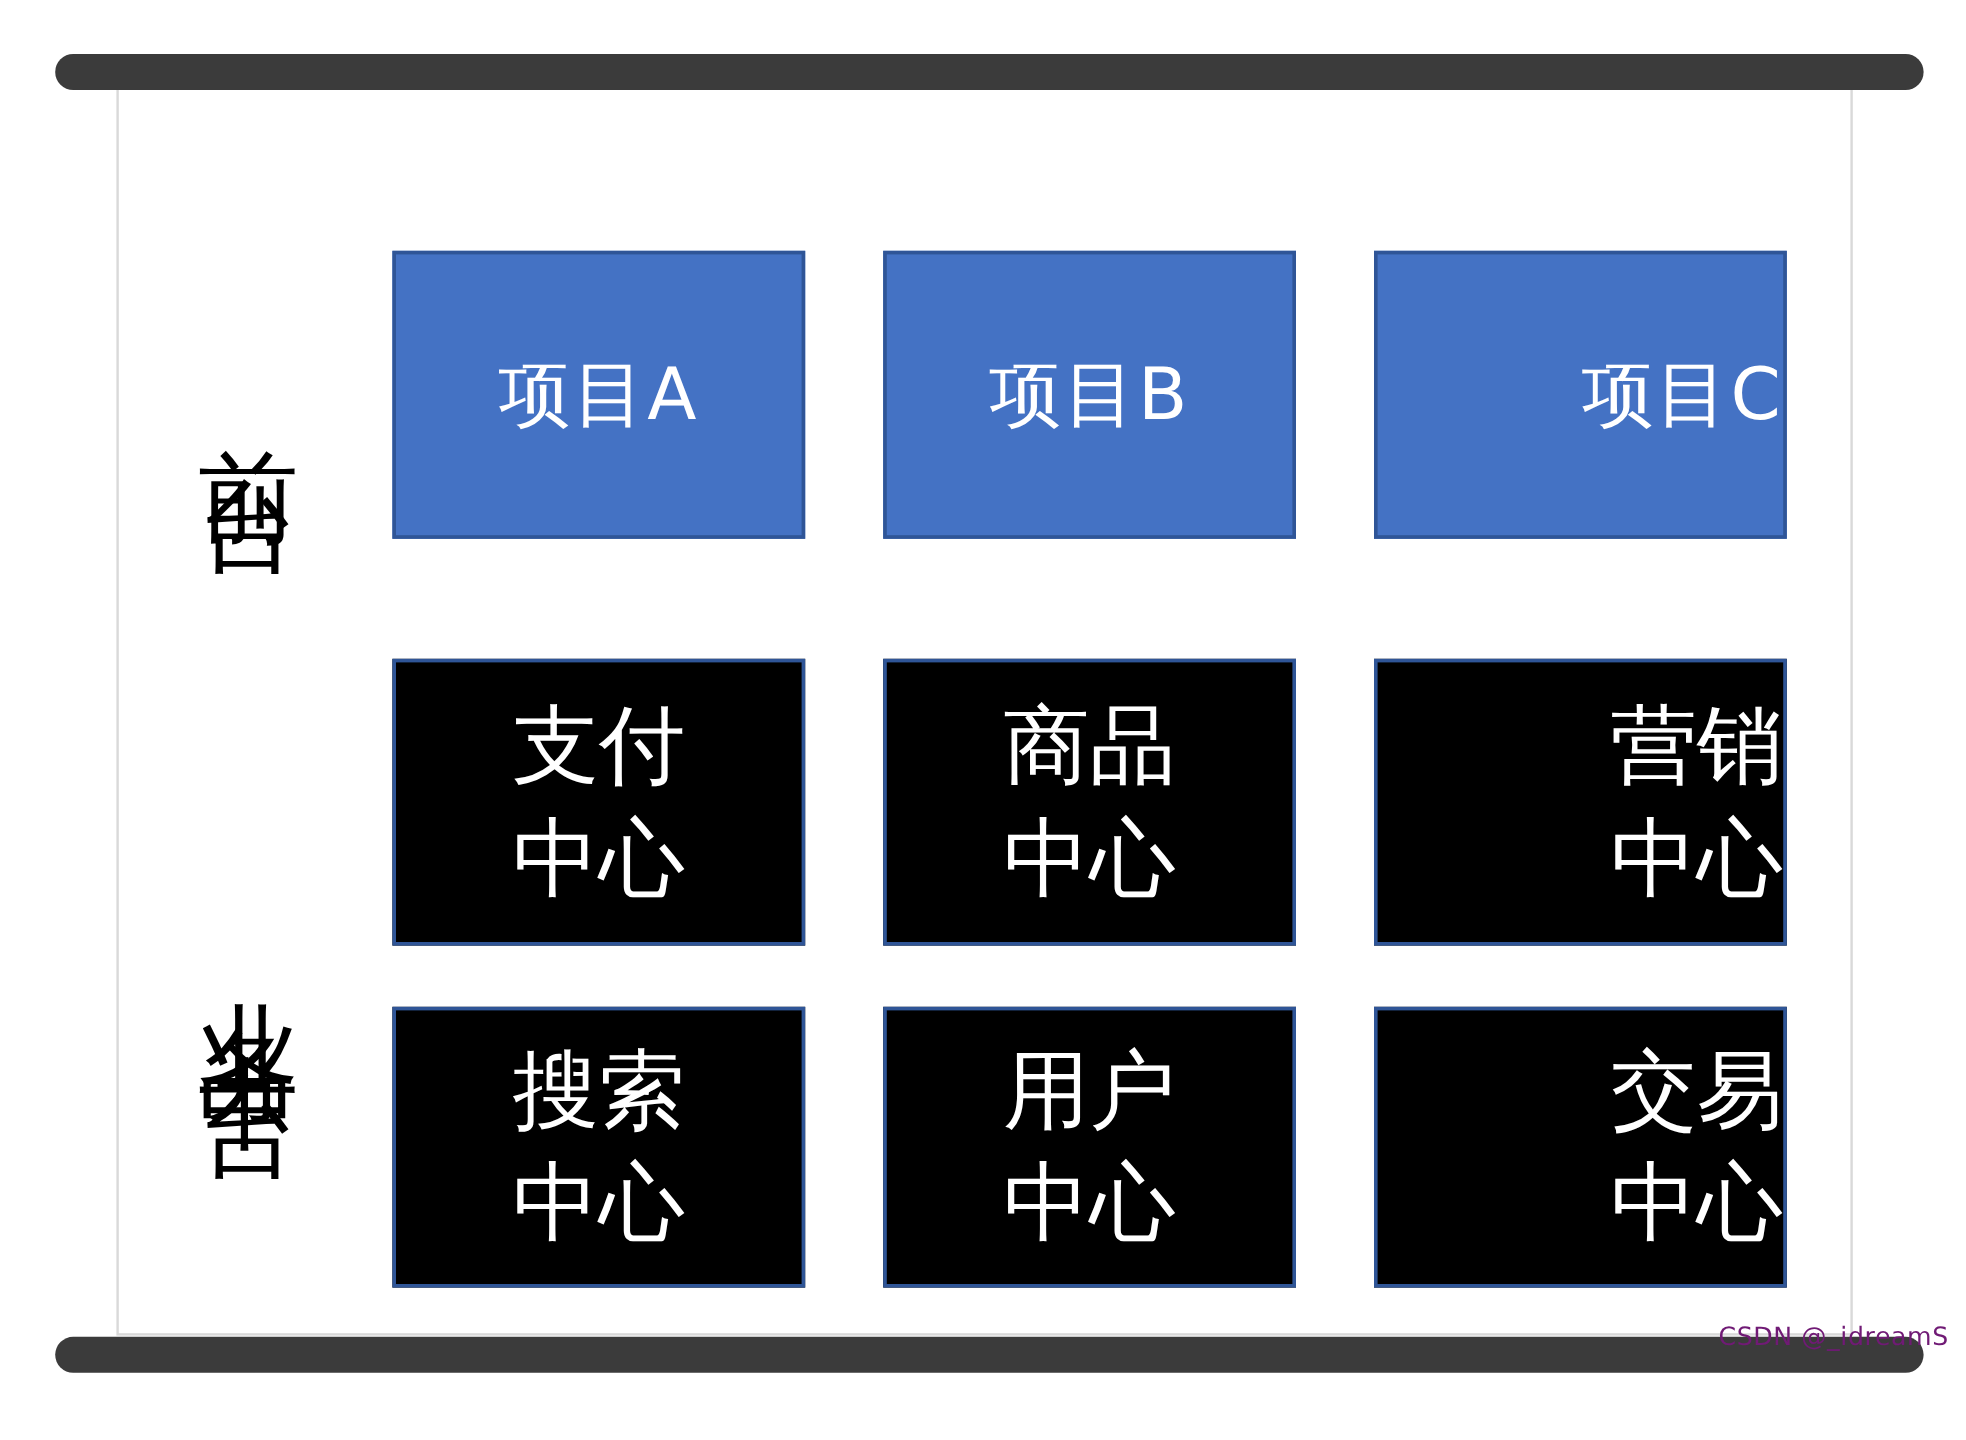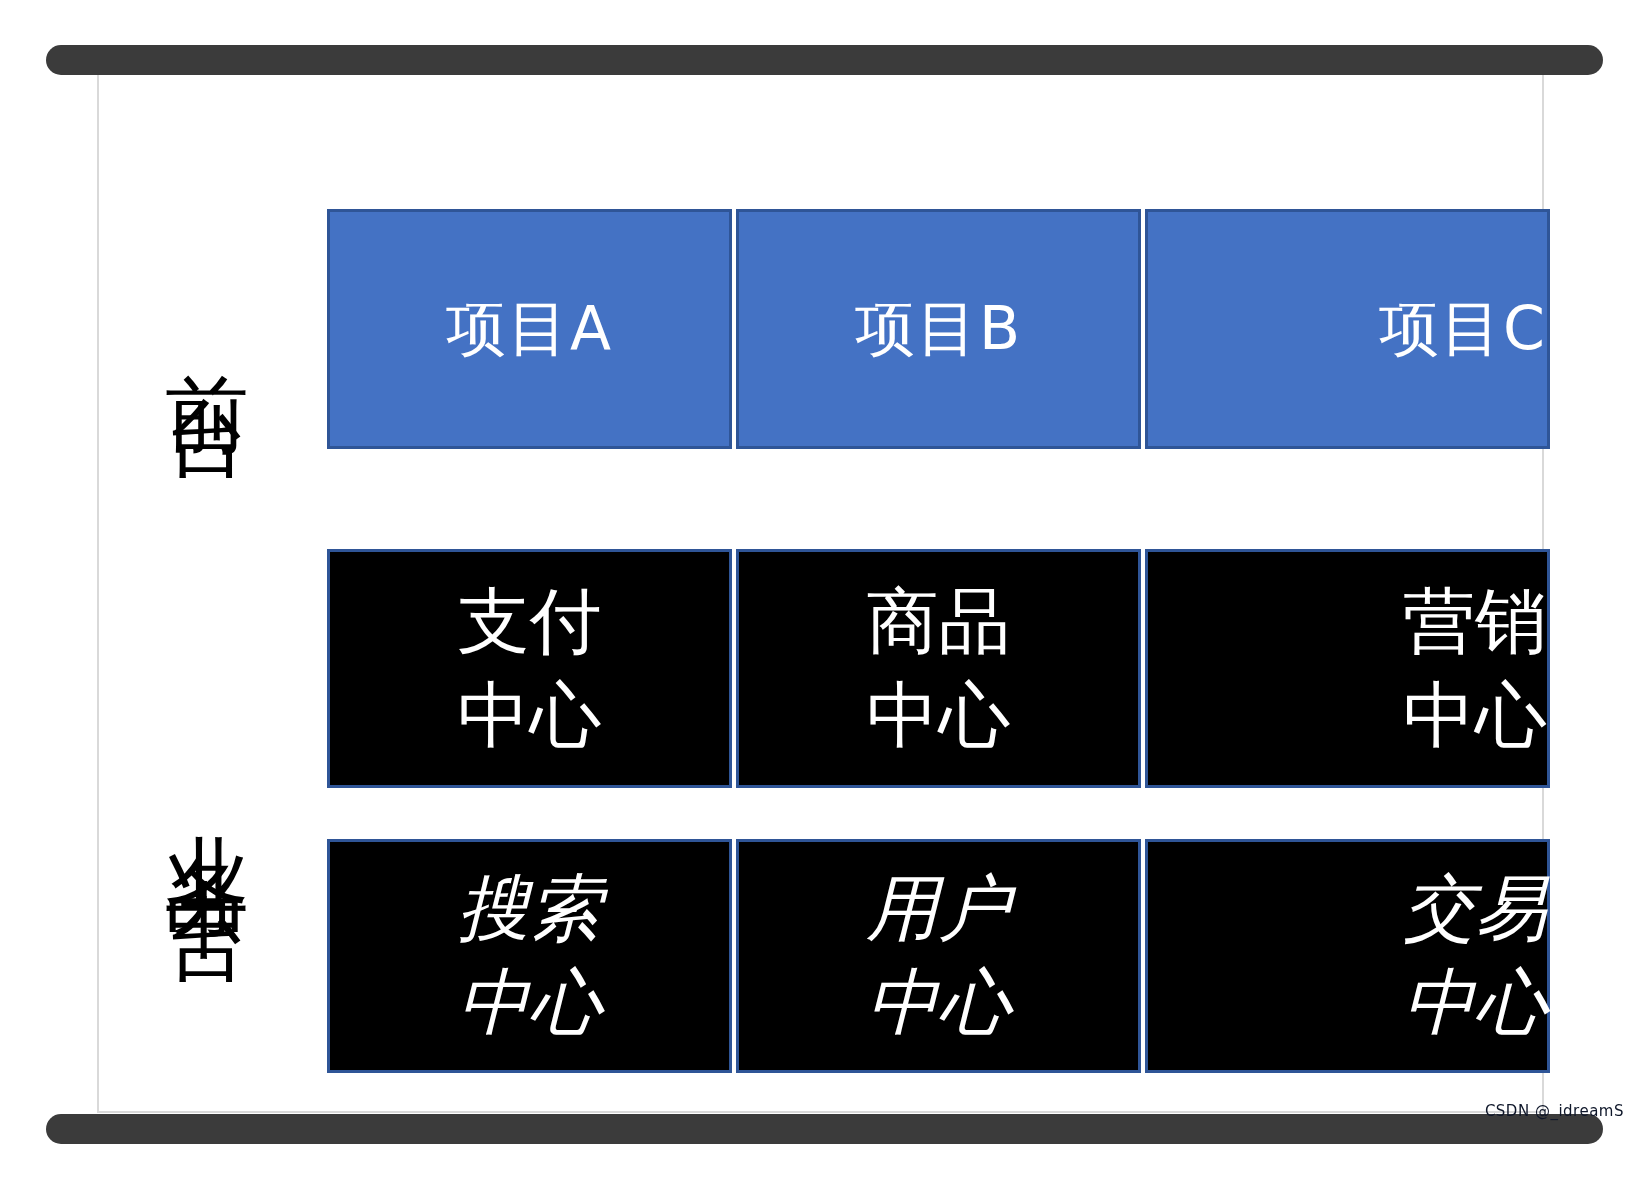--- a/index.html
+++ b/index.html
@@ -60,21 +60,21 @@
     font-size: 84px;
     letter-spacing: 22px;
     line-height: 1;
   }
   #front-label  { top: 209px; height: 240px; }
   #middle-label { top: 549px; height: 524px; }
 
   
   .box {
     position: absolute;
-    width: 405px;
+    width: 344px;
     box-sizing: border-box;
     display: flex;
     align-items: center;
     justify-content: center;
     text-align: center;
     z-index: 2;
   }
   .box.blue {
     background: #4472C4;
     border: 3px solid #2F5597;
@@ -89,29 +89,29 @@
     color: #ffffff;
     font-size: 72px;
   }
   .box.black .l { display: block; line-height: 1.3; }
 
   .c1 { left: 327px; }
   .c2 { left: 736px; justify-content: center; }
   .c3 { left: 1145px; justify-content: flex-end; }
   .r1 { top: 209px; }
   .r2 { top: 549px; height: 239px; }
-  .r3 { top: 839px; height: 234px; font-style: italic; }
+  .r3 { top: 839px; height: 234px; }
 
   .watermark {
     position: absolute;
     right: 14px;
     top: 1102px;
-    font-size: 15px;
+    font-size: 21px;
     letter-spacing: 0.5px;
-    color: #0f172a;
+    color: #701a75;
     z-index: 4;
   }
 </style>
 </head>
 <body>
 
 <div id="canvas">
 
   <div class="bar top"></div>
   <div class="frame"></div>

